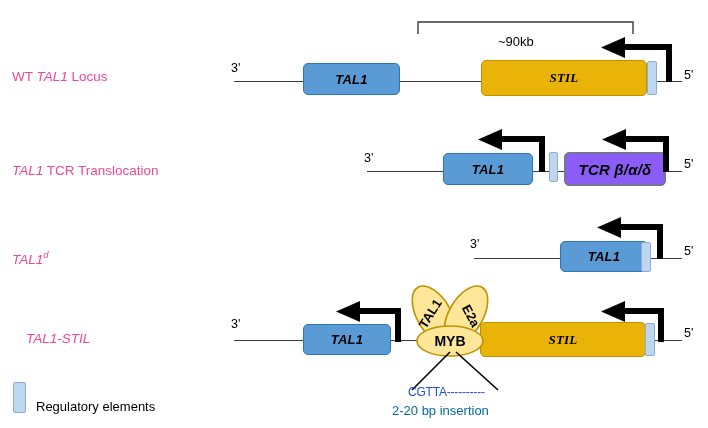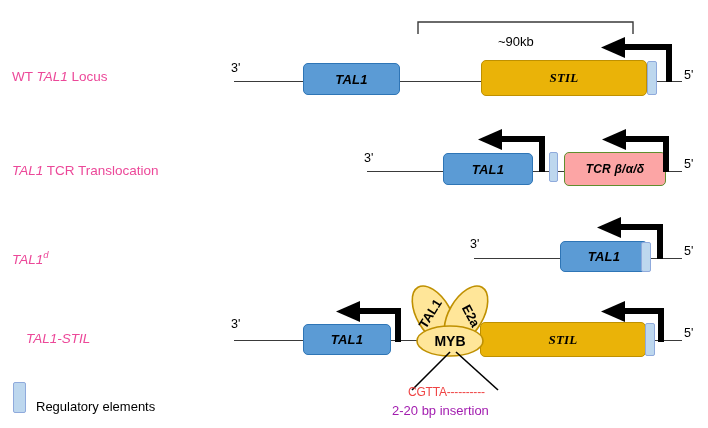--- a/index.html
+++ b/index.html
@@ -62,23 +62,23 @@
   .gene-tal1 {
     background: #5b9bd5;
     border: 1.4px solid #2e75b6;
   }
   .gene-stil {
     background: #eab308;
     border: 1.4px solid #bf9000;
     font-family: Liberation Serif, serif;
   }
   .gene-tcr {
-    background: #fca5a5;
+    background: #8b5cf6;
     border: 1.4px solid #5f8f2e;
-    font-size: 12px;
+    font-size: 15px;
   }
   .reg-elem {
     position: absolute;
     background: #bdd7ee;
     border: 1.2px solid #8faadc;
     border-radius: 2px;
     box-sizing: border-box;
   }
   .bracket-label {
     position: absolute;
@@ -88,29 +88,29 @@
   }
   .legend-label {
     position: absolute;
     font-size: 13px;
     line-height: 1;
     white-space: nowrap;
   }
   .ins-red {
     position: absolute;
     font-size: 12px;
-    color: #ef4444;
+    color: #1d4ed8;
     white-space: nowrap;
     line-height: 1;
     letter-spacing: -0.2px;
   }
   .ins-black {
     position: absolute;
     font-size: 13px;
-    color: #a21caf;
+    color: #0369a1;
     white-space: nowrap;
     line-height: 1;
   }
   svg { overflow: visible; }
 </style>
 </head>
 <body>
 
 <div id="figure">
 

